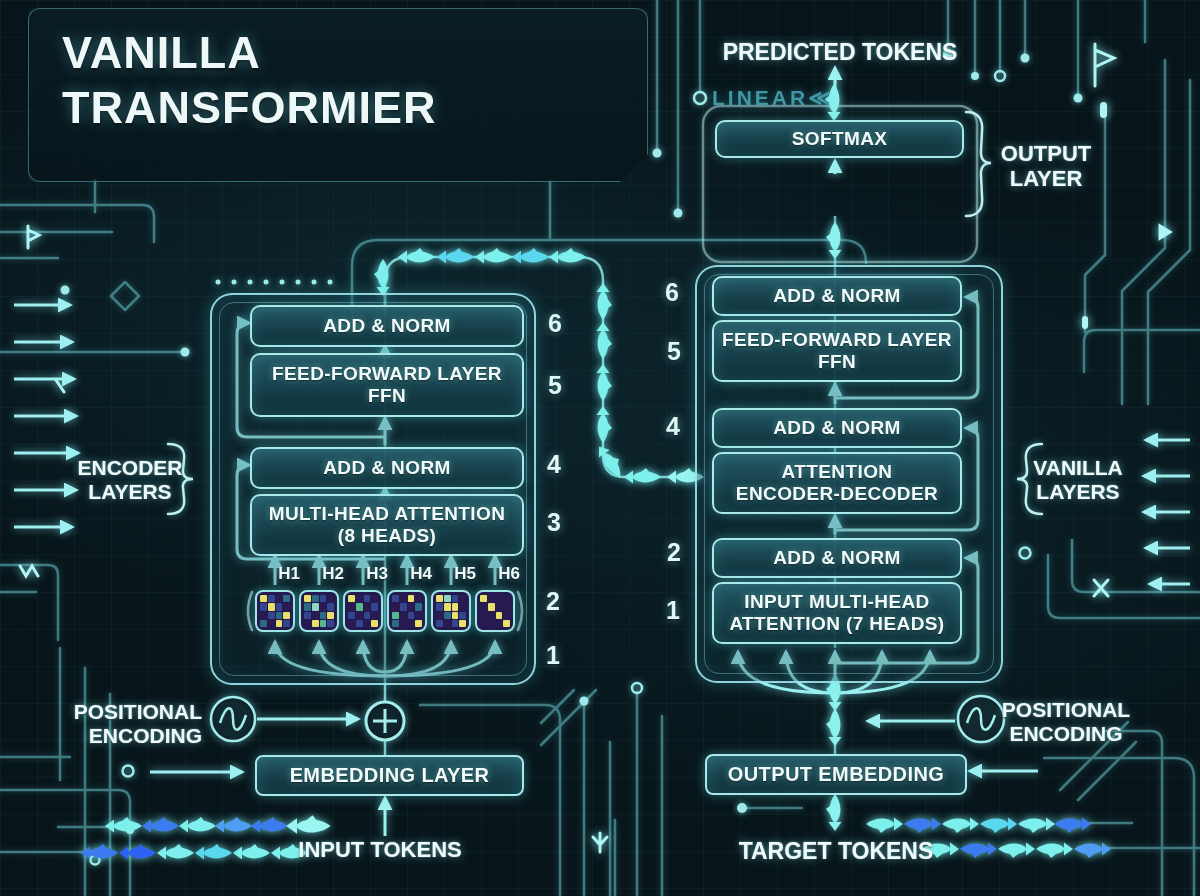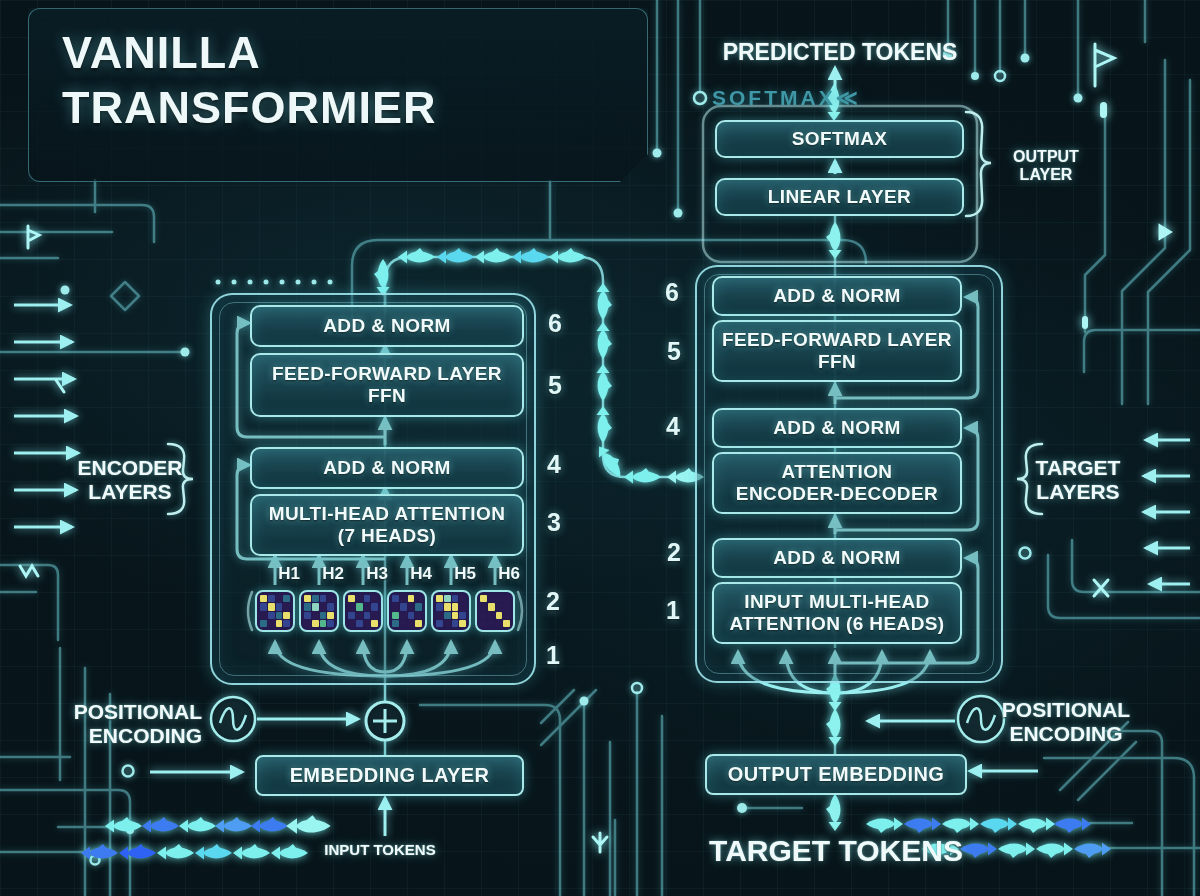--- a/index.html
+++ b/index.html
@@ -290,49 +290,46 @@
     <use href="#fish" transform="translate(1092,849) rotate(180)" fill="#4f9df2"></use>
   </g>
 </svg>
 
 <div class="title-panel"></div>
 <div class="title">
   <div>VANILLA TRANSFORMIER</div>
 </div>
 
 <div class="t tc" style="left:840px;top:52px;font-size:23px;">PREDICTED TOKENS</div>
-<div class="dimlabel" style="left:712px;top:86px;">SOFTMAX≪</div>
+<div class="dimlabel" style="left:712px;top:86px;">LINEAR≪</div>
 <div class="node" style="left:715px;top:120px;width:245px;height:34px;">
       <span>SOFTMAX</span>
     </div>
-<div class="node" style="left:715px;top:178px;width:245px;height:34px;">
-      <span>LINEAR LAYER</span>
-    </div>
-<div class="t tc" style="left:1046px;top:166px;font-size:16px;">
+<div class="t tc" style="left:1046px;top:166px;font-size:22px;">
   <div>OUTPUT</div>
   <div>LAYER</div>
 </div>
 
 <div class="stack" style="left:210px;top:293px;width:322px;height:388px;"></div>
 <div class="node" style="left:250px;top:305px;width:270px;height:38px;">
       <span>ADD &amp; NORM</span>
     </div>
 <div class="node" style="left:250px;top:353px;width:270px;height:60px;">
   <div>
         <div>FEED-FORWARD LAYER</div>
         <div>FFN</div>
       </div>
 </div>
 <div class="node" style="left:250px;top:447px;width:270px;height:38px;">
       <span>ADD &amp; NORM</span>
     </div>
 <div class="node" style="left:250px;top:494px;width:270px;height:58px;">
   <div>
         <div>MULTI-HEAD ATTENTION</div>
-        <div>(7 HEADS)</div>
+        <div>(8 HEADS)</div>
       </div>
 </div>
 
 <div class="headlabel" style="left:289px;top:574px;">H1</div>
 <div class="headlabel" style="left:333px;top:574px;">H2</div>
 <div class="headlabel" style="left:377px;top:574px;">H3</div>
 <div class="headlabel" style="left:421px;top:574px;">H4</div>
 <div class="headlabel" style="left:465px;top:574px;">H5</div>
 <div class="headlabel" style="left:509px;top:574px;">H6</div>
 <div class="thumb" style="left:255px;top:590px;">
@@ -481,49 +478,49 @@
         <div>ATTENTION</div>
         <div>ENCODER-DECODER</div>
       </div>
 </div>
 <div class="node" style="left:712px;top:538px;width:246px;height:36px;">
       <span>ADD &amp; NORM</span>
     </div>
 <div class="node" style="left:712px;top:582px;width:246px;height:58px;">
   <div>
         <div>INPUT MULTI-HEAD</div>
-        <div>ATTENTION (6 HEADS)</div>
+        <div>ATTENTION (7 HEADS)</div>
       </div>
 </div>
 
 <div class="num" style="left:672px;top:292px;">6</div>
 <div class="num" style="left:674px;top:351px;">5</div>
 <div class="num" style="left:673px;top:426px;">4</div>
 <div class="num" style="left:674px;top:552px;">2</div>
 <div class="num" style="left:673px;top:610px;">1</div>
 
 <div class="t tc" style="left:130px;top:480px;font-size:21px;">
   <div>ENCODER</div>
   <div>LAYERS</div>
 </div>
 <div class="t tc" style="left:1078px;top:480px;font-size:21px;">
-  <div>TARGET</div>
+  <div>VANILLA</div>
   <div>LAYERS</div>
 </div>
 
 <div class="t" style="left:52px;top:700px;width:150px;font-size:21px;text-align:right;">
   <div>POSITIONAL</div>
   <div>ENCODING</div>
 </div>
 <div class="t tc" style="left:1066px;top:722px;font-size:21px;">
   <div>POSITIONAL</div>
   <div>ENCODING</div>
 </div>
 <div class="node" style="left:255px;top:755px;width:265px;height:37px;border-radius:8px;font-size:20px;">
       <span>EMBEDDING LAYER</span>
     </div>
 <div class="node" style="left:705px;top:754px;width:258px;height:37px;border-radius:8px;font-size:20px;">
       <span>OUTPUT EMBEDDING</span>
     </div>
-<div class="t tc" style="left:380px;top:850px;font-size:15px;">INPUT TOKENS</div>
-<div class="t tc" style="left:836px;top:851px;font-size:30px;">TARGET TOKENS</div>
+<div class="t tc" style="left:380px;top:850px;font-size:22px;">INPUT TOKENS</div>
+<div class="t tc" style="left:836px;top:851px;font-size:23px;">TARGET TOKENS</div>
 
 </div>
 
 </body></html>

